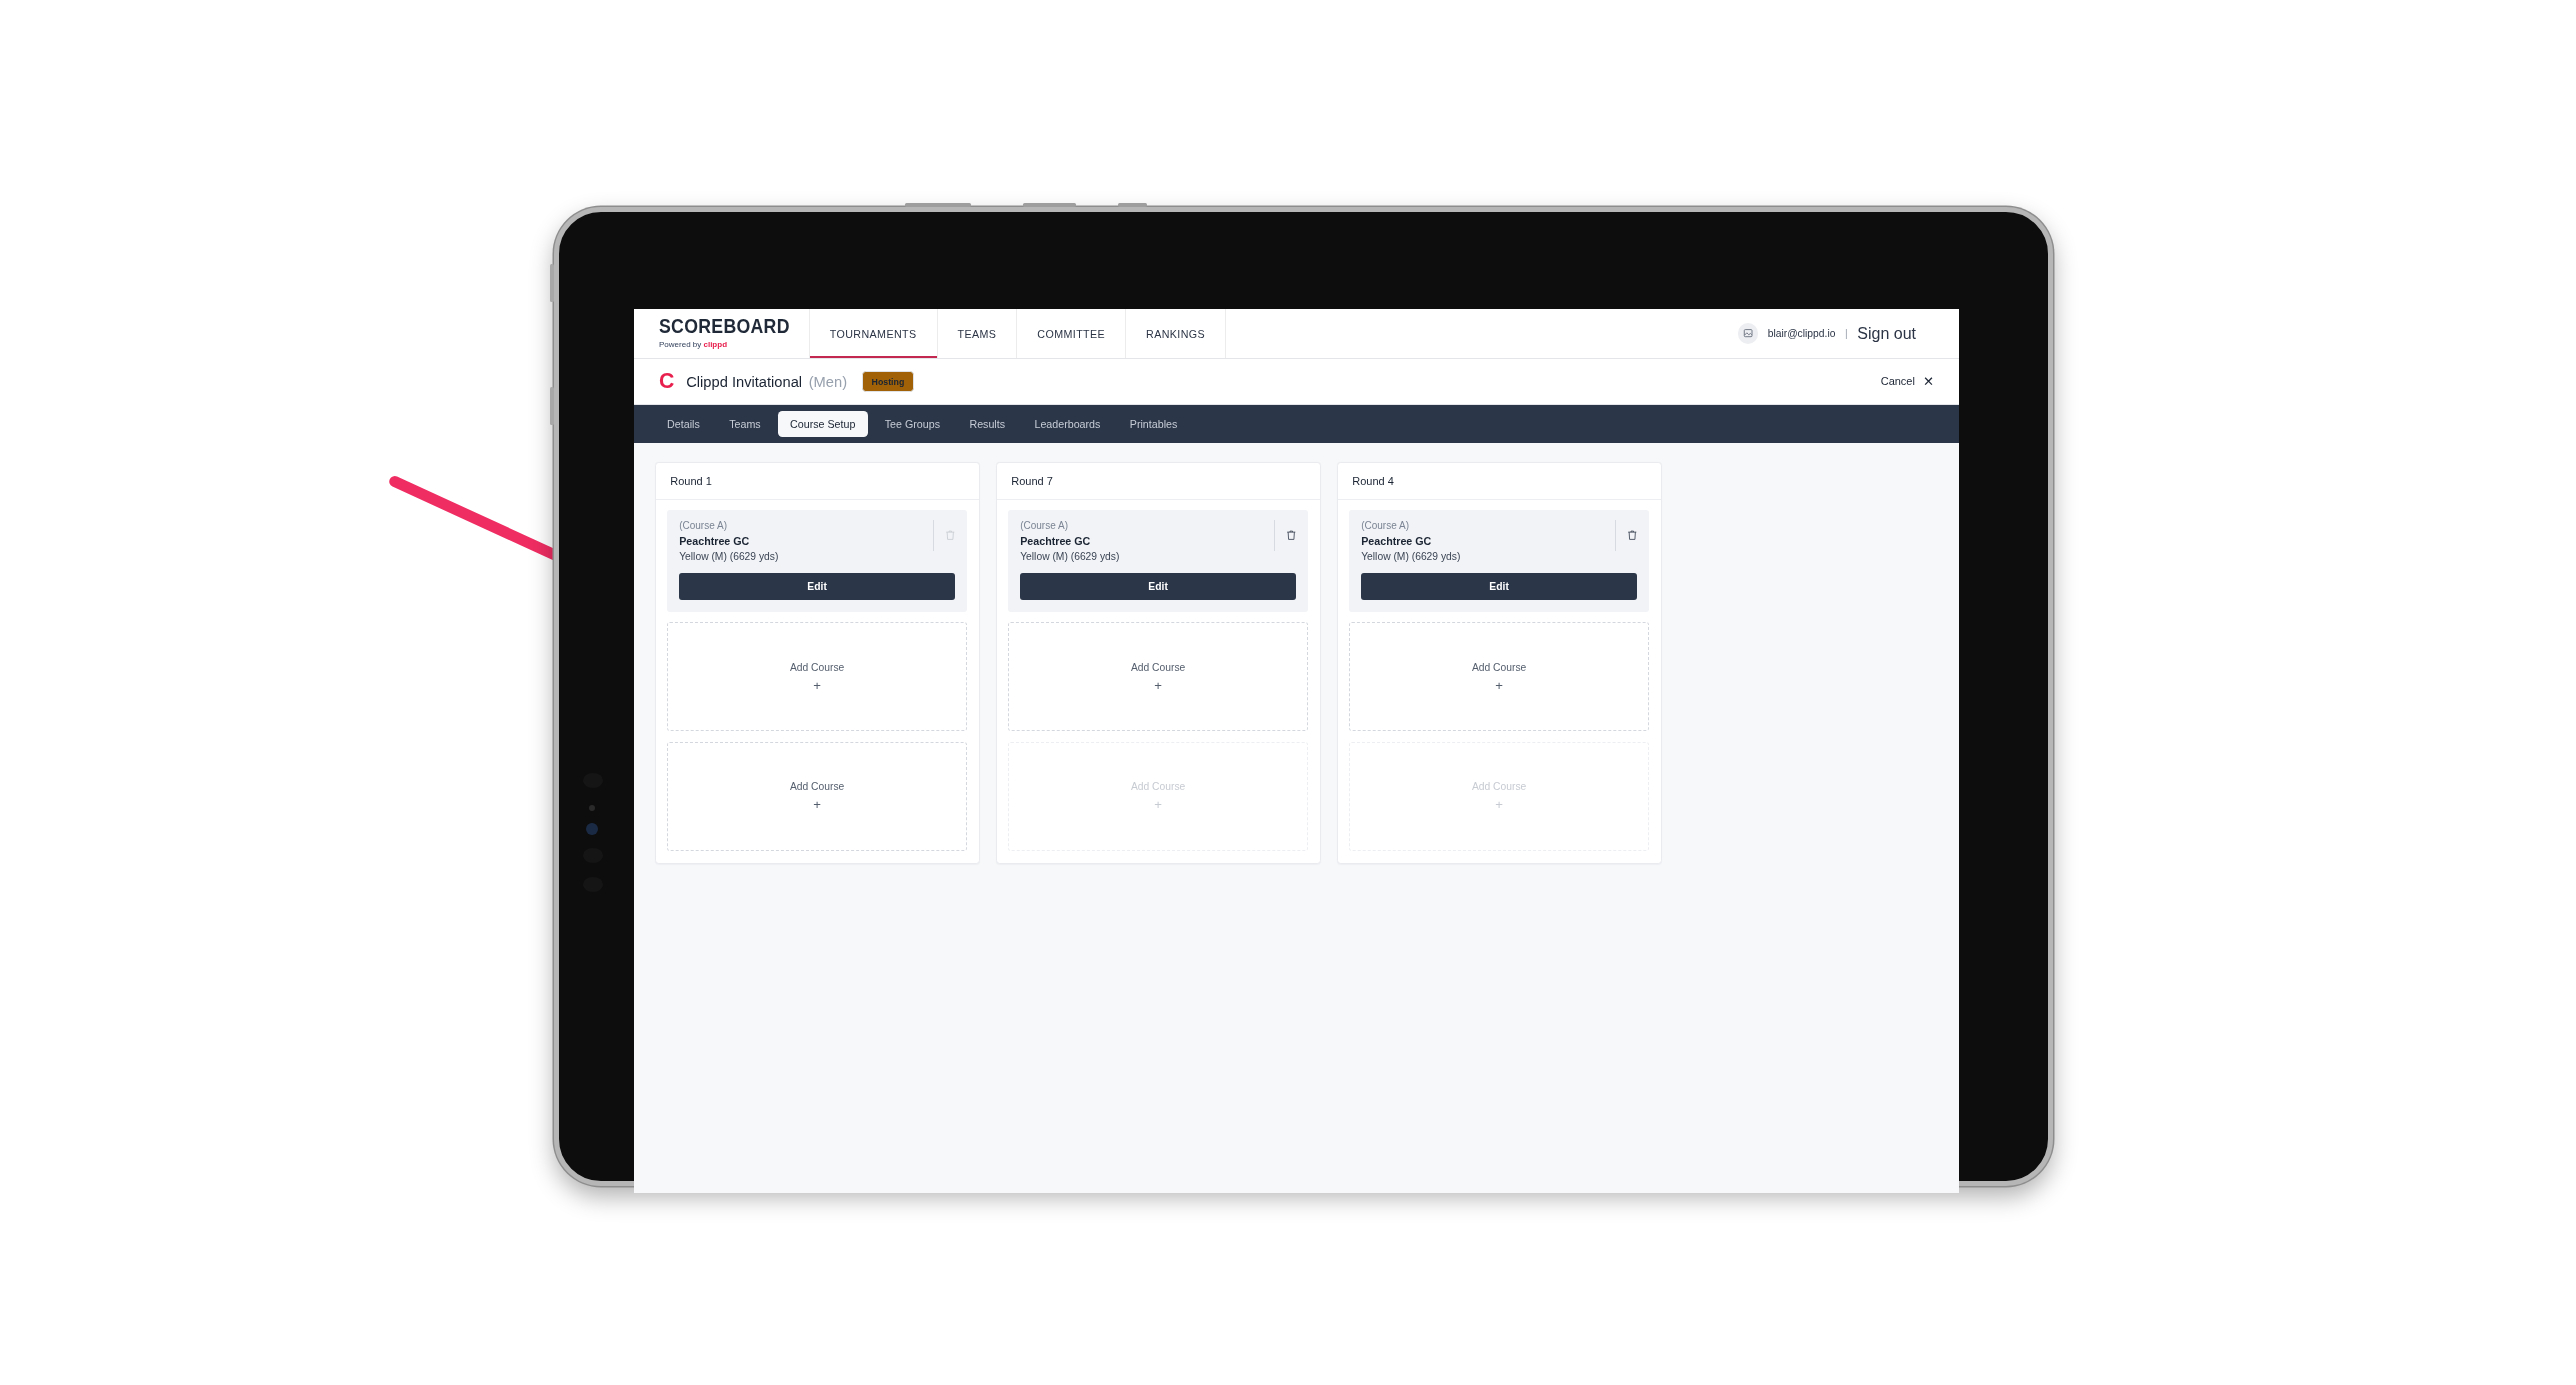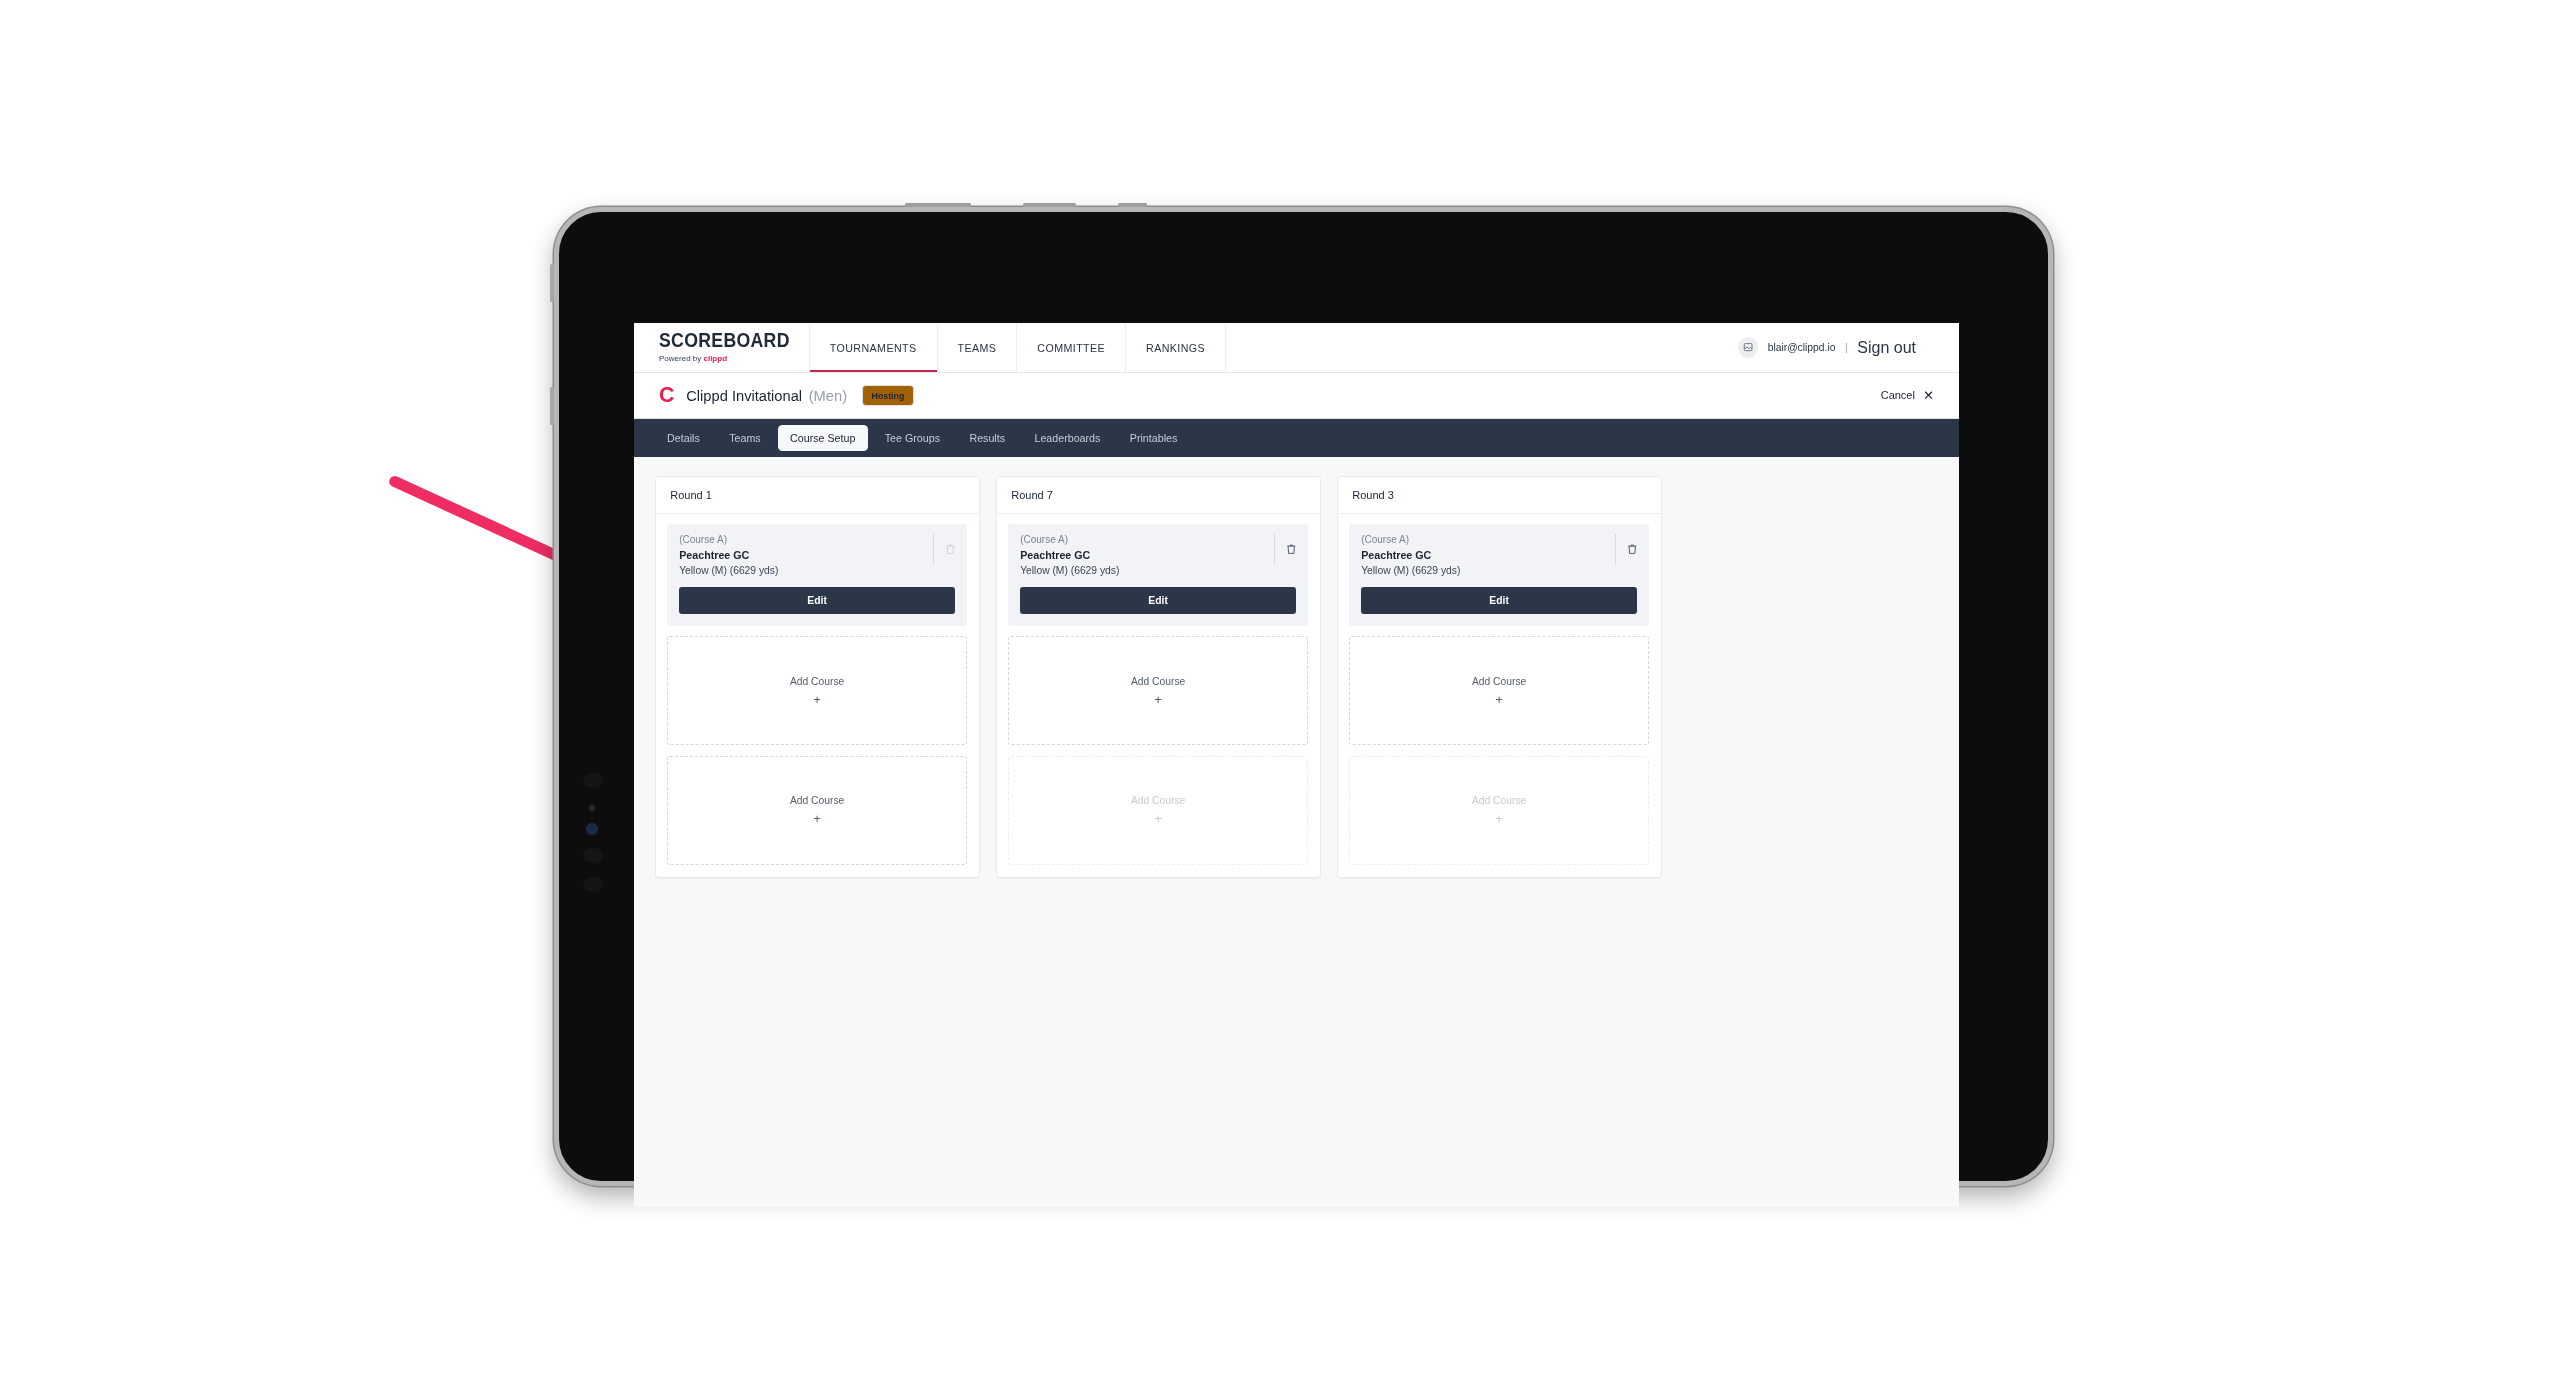--- a/index.html
+++ b/index.html
@@ -39,21 +39,21 @@
   
   .btn-top { position:absolute; background:#9e9e9e; border-radius:1.5px; height:3.7px; top:-8.8px; }
   .btn-left { position:absolute; background:#a8a8a8; border-radius:1.5px; width:3.7px; left:-8.8px; }
 
   
   .sensor { position: absolute; left: 23.6px; border-radius: 50%; background: #151515; }
 
   
   .viewport {
     position: absolute;
-    left: 75px; top: 111px;
+    left: 75px; top: 97px;
     width: 1325px; height: 884px;
     background: #f7f8fa;
     overflow: hidden;
     font-size: 8.8px;
   }
 
   
   .topbar {
     height: 50px;
     background: #ffffff;
@@ -353,21 +353,21 @@
               <span class="plus-ico">+</span>
             </div>
             <div class="add-slot muted">
               <span>Add Course</span>
               <span class="plus-ico">+</span>
             </div>
           </div>
         </div>
 
         <div class="round-col">
-          <div class="round-head">Round 3</div>
+          <div class="round-head">Round 4</div>
           <div class="round-body">
             <div class="course-card">
               <div class="course-actions">
                 <div class="vdivider"></div>
                 <div class="trash">
                   <svg width="12.5" height="12.5" viewBox="0 0 16 16" fill="none" stroke="currentColor" stroke-width="1.1">
                     <path d="M2.8 4h10.4M6.4 4V2.7h3.2V4M4 4l.6 9.3h6.8L12 4"></path>
                   </svg>
                 </div>
               </div>

